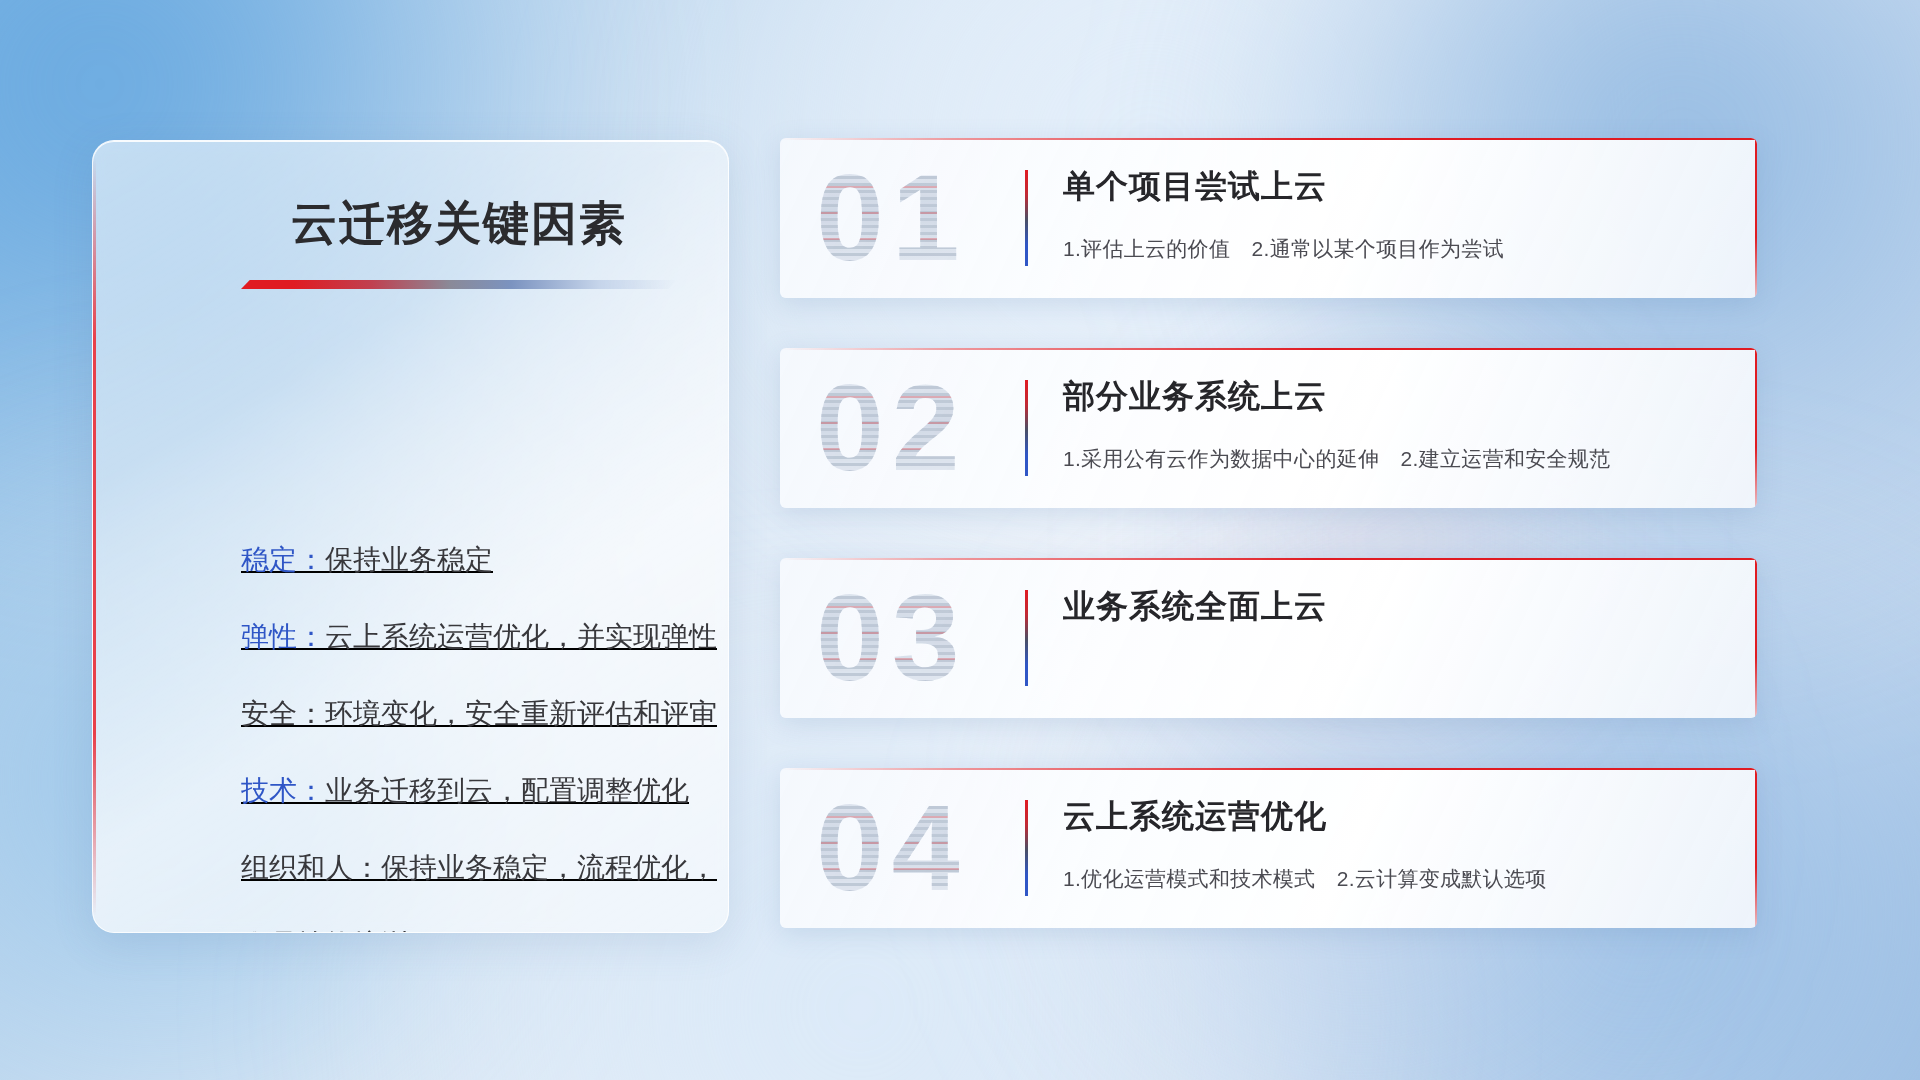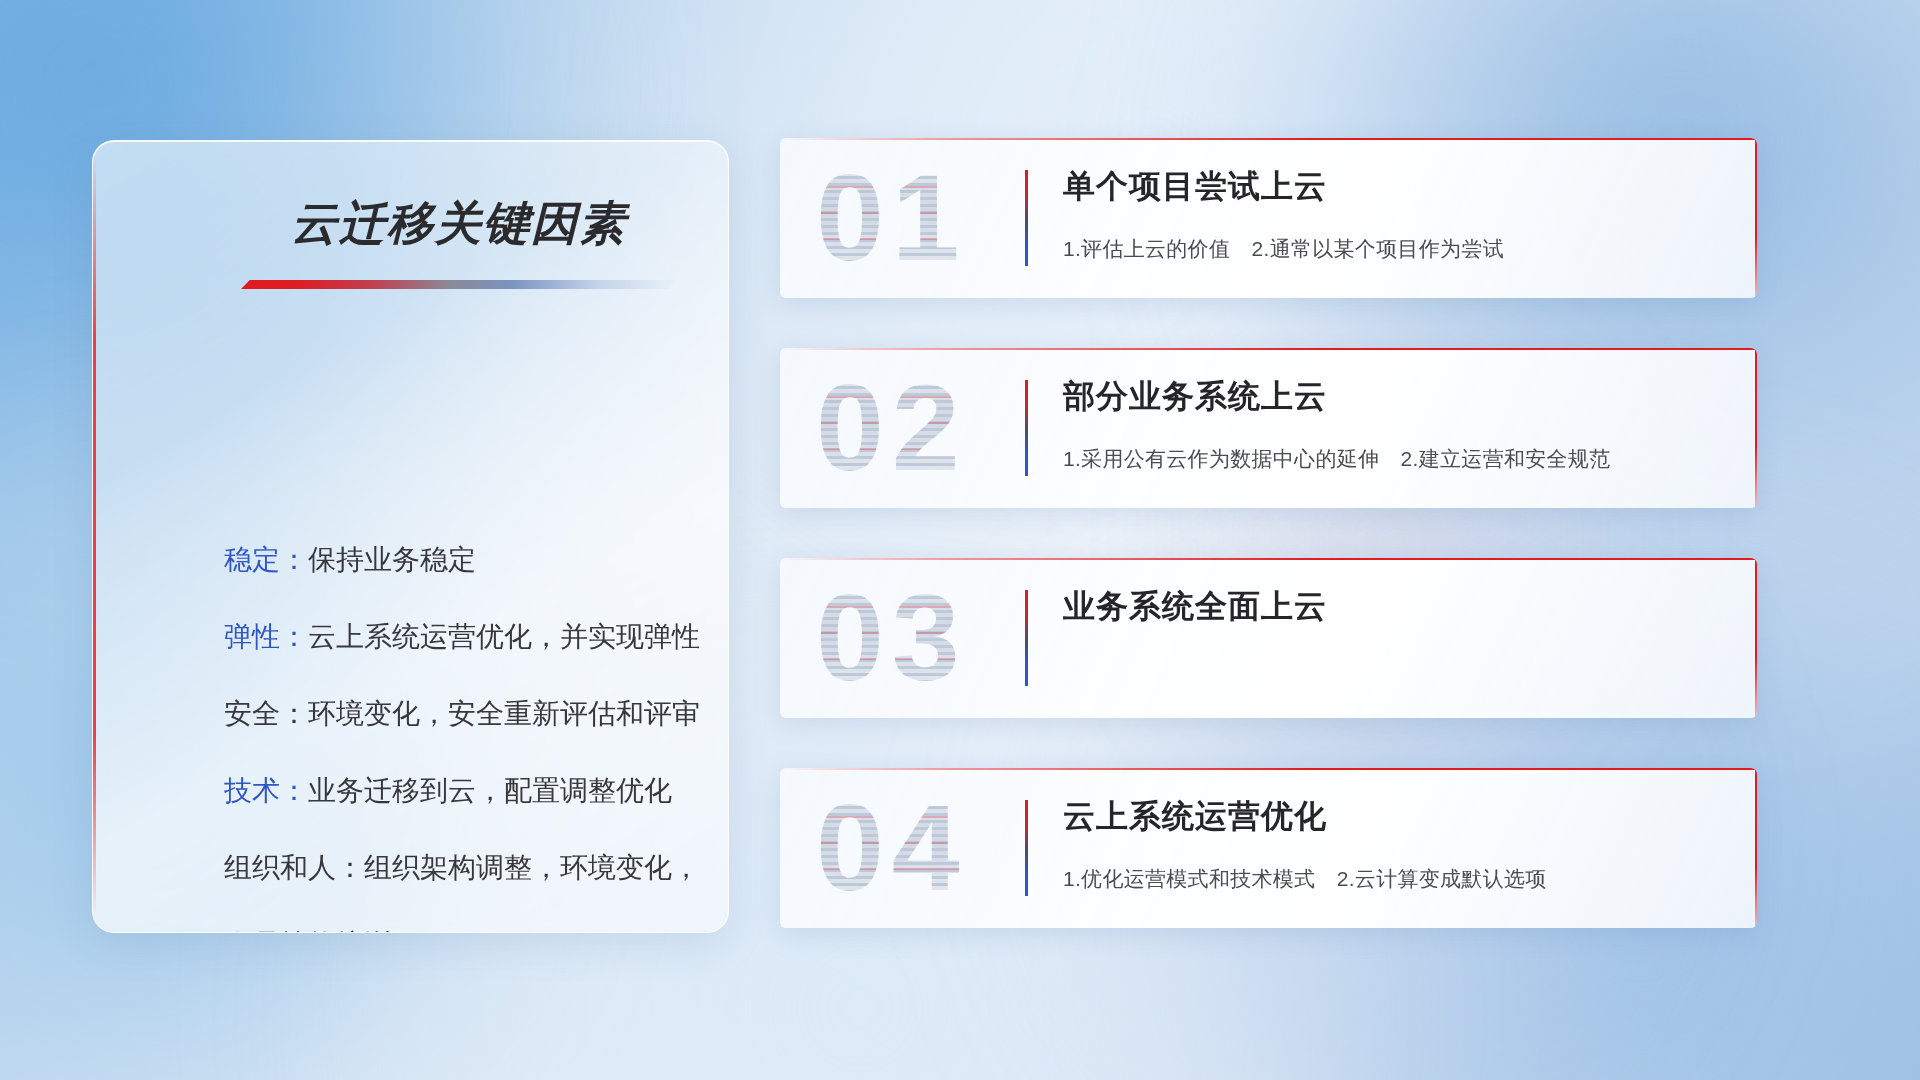--- a/index.html
+++ b/index.html
@@ -47,28 +47,27 @@
   }
   #left-panel::before{
     content:""; position:absolute; left:0; top:16px; bottom:16px; width:2.5px;
     background:linear-gradient(180deg, rgba(225,60,60,0) 0%, #e8404a 24%, #e8404a 76%, rgba(225,60,60,0) 100%);
     border-radius:2px;
   }
   #panel-title{
     position:absolute; left:198px; top:52px;
     font-size:46px; font-weight:bold; letter-spacing:2px; color:#2b2b2e;
     white-space:nowrap;
-    font-style:italic;
   }
   #title-rule{
     position:absolute; left:148px; top:139px; width:436px; height:9px;
     background:linear-gradient(90deg,#e01b22 0%, #e01b22 12%, #c04050 30%, #8a8a98 48%, #7b93c0 62%, #c5d4ea 82%, rgba(210,224,242,0) 100%);
     clip-path:polygon(2% 0, 100% 0, 98% 100%, 0% 100%);
   }
-  #factor-list{ position:absolute; left:131px; top:380px; right:40px; }
+  #factor-list{ position:absolute; left:148px; top:380px; right:40px;text-decoration:underline; }
   .factor-row{ font-size:28px; line-height:77px; color:#38383c; white-space:nowrap; }
   .factor-label{ color:#2f56c6; }
   .factor-label.plain{ color:#38383c; }
 
   
   #cards{ position:absolute; left:780px; top:138px; }
   .card{
     position:relative; width:977px; height:160px; margin-bottom:50px;
     border-radius:6px;
     background:linear-gradient(115deg, rgba(246,249,253,.92) 0%, rgba(252,253,255,.97) 34%, rgba(255,255,255,.99) 58%, rgba(243,247,252,.93) 100%);
@@ -139,21 +138,21 @@
 </div>
 
 <section id="left-panel">
   <h1 id="panel-title">云迁移关键因素</h1>
   <div id="title-rule"></div>
   <div id="factor-list">
       <div class="factor-row"><span class="factor-label">稳定：</span><span class="factor-text">保持业务稳定</span></div>
       <div class="factor-row"><span class="factor-label">弹性：</span><span class="factor-text">云上系统运营优化，并实现弹性</span></div>
       <div class="factor-row"><span class="factor-label plain">安全：</span><span class="factor-text">环境变化，安全重新评估和评审</span></div>
       <div class="factor-row"><span class="factor-label">技术：</span><span class="factor-text">业务迁移到云，配置调整优化</span></div>
-      <div class="factor-row"><span class="factor-label plain">组织和人：</span><span class="factor-text">组织架构调整，环境变化，</span></div>
+      <div class="factor-row"><span class="factor-label plain">组织和人：</span><span class="factor-text">保持业务稳定，流程优化，</span></div>
       <div class="factor-row"><span class="factor-label plain"></span><span class="factor-text">人员技能培训</span></div>
     </div>
 </section>
 
 <section id="cards">
     <article class="card">
       <span class="ghost-num">01</span>
       <span class="ghost-accent">01</span>
       <span class="divider"></span>
       <h2 class="card-title">单个项目尝试上云</h2>

